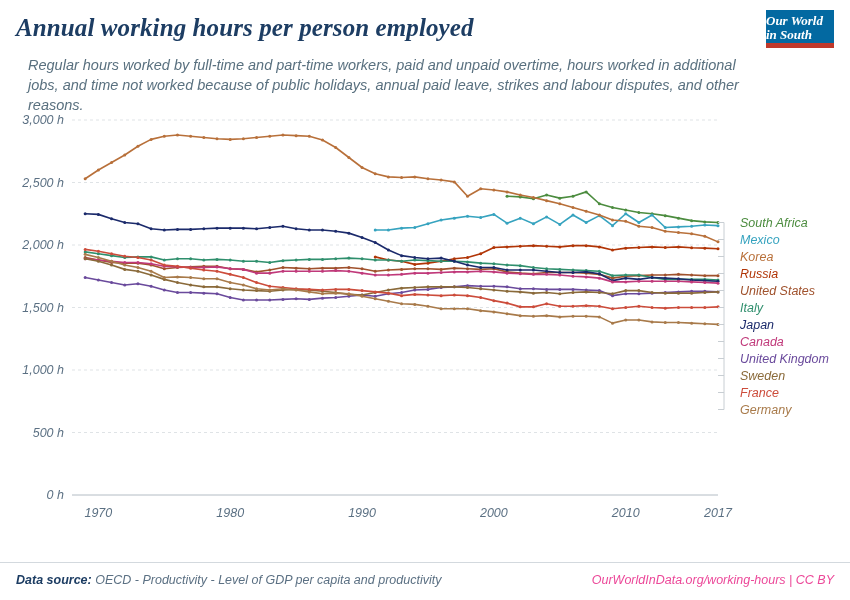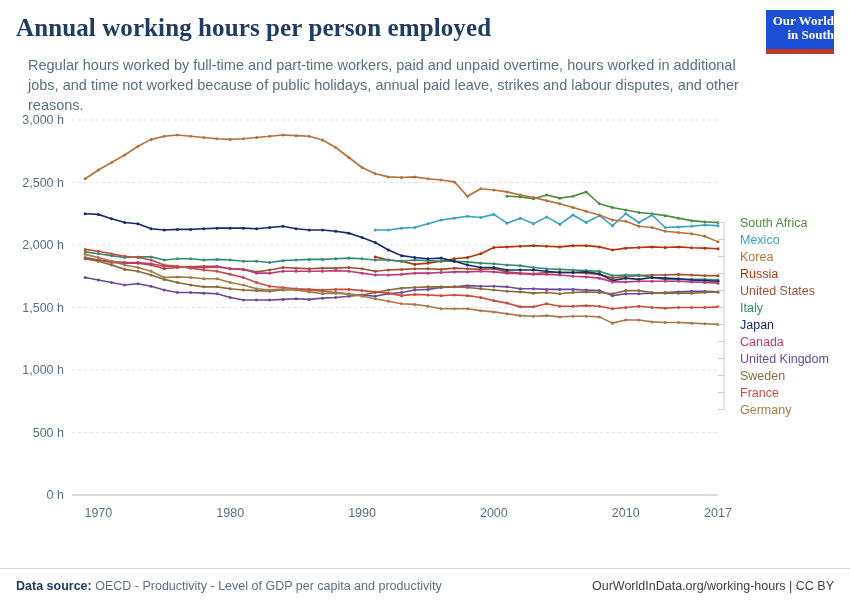--- a/index.html
+++ b/index.html
@@ -13,20 +13,21 @@
     font-family: "Liberation Sans", sans-serif;
     color: #1d3d63;
     overflow: hidden;
   }
   .page {
     position: relative;
     width: 850px;
     height: 600px;
     box-sizing: border-box;
     padding: 14px 16px 8px 16px;
+    font-style: italic;
   }
   .title {
     font-family: "Liberation Serif", serif;
     font-size: 25px;
     font-weight: 700;
     color: #1d3d63;
     letter-spacing: 0.1px;
     margin: 0 0 6px 0;
     line-height: 1.15;
   }
@@ -35,28 +36,28 @@
     line-height: 1.38;
     color: #59707f;
     margin: 12px;
     width: 740px;
   }
   .logo {
     position: absolute;
     right: 16px;
     top: 10px;
     width: 68px;
-    height: 44px;
-    background: #1d4ed8;
+    height: 38px;
+    background: #0369a1;
     color: #ffffff;
     font-family: "Liberation Serif", serif;
     font-weight: 700;
     font-size: 13px;
     line-height: 1.05;
-    text-align: right;
+    text-align: left;
     padding-top: 4px;
     box-sizing: border-box;
   }
   .logo .bar {
     position: absolute;
     left: 0;
     bottom: 0;
     height: 5px;
     width: 100%;
     background: #c0392b;
@@ -78,40 +79,40 @@
   }
   .legend-label {
     font-size: 12.5px;
     font-family: "Liberation Sans", sans-serif;
   }
   .footer {
     position: absolute;
     left: 0;
     bottom: 0;
     width: 850px;
-    height: 32px;
+    height: 38px;
     border-top: 1px solid #d3d9de;
     box-sizing: border-box;
   }
   .footer .src {
     position: absolute;
     left: 16px;
     top: 10px;
     font-size: 12.5px;
     color: #5b7083;
   }
   .footer .src b {
     color: #1d3d63;
   }
   .footer .right {
     position: absolute;
     right: 16px;
     top: 10px;
     font-size: 12.5px;
-    color: #404040;
+    color: #ec4899;
   }
 </style>
 </head>
 <body>
 
 <div class="page">
 
   <h1 class="title">Annual working hours per person employed</h1>
   <p class="subtitle">Regular hours worked by full-time and part-time workers, paid and unpaid overtime, hours worked in additional jobs, and time not worked because of public holidays, annual paid leave, strikes and labour disputes, and other reasons.</p>
 

